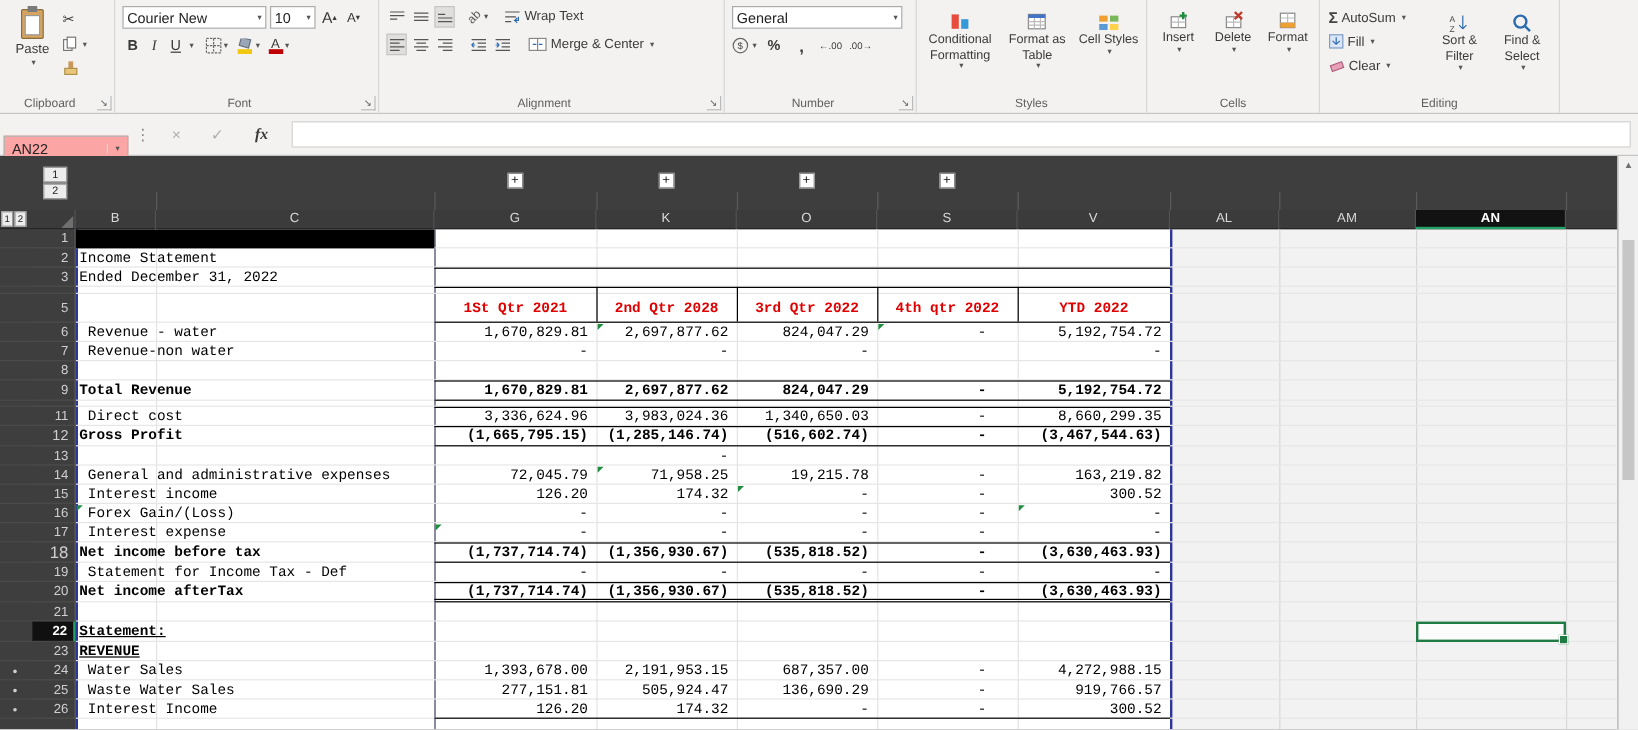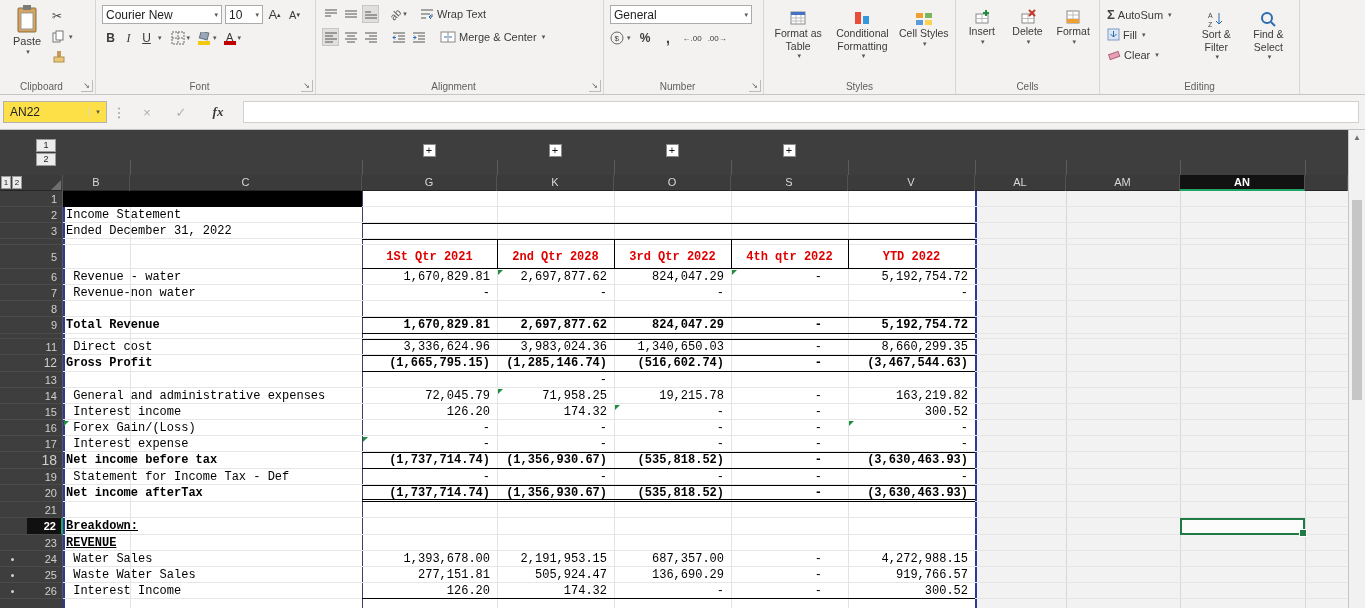--- a/index.html
+++ b/index.html
@@ -25,21 +25,21 @@
   .fbtn.sel{background:#e1dfdd;border:1px solid #c8c6c4;box-sizing:border-box;}
   .redbar{display:block;width:12px;height:4px;background:#c00000;margin-top:-1px;}
   .goldbar{display:block;width:12px;height:4px;background:#f2c811;margin-top:-1px;}
   .vstack{display:flex;flex-direction:column;align-items:center;line-height:1;}
   .bigdd{display:flex;flex-direction:column;align-items:center;padding-top:5px;font-size:10.5px;
          text-align:center;line-height:1.2;color:#3b3a39;height:70px;box-sizing:border-box;}
   .erow{display:flex;align-items:center;gap:3px;height:19px;font-size:11px;padding-left:3px;white-space:nowrap;}
   .sigma{font-size:13px;font-weight:bold;color:#444;}
   
   #fbar{position:absolute;top:95px;left:0;width:1365px;height:35px;background:#f3f2f1;border-bottom:1px solid #c6c4c2;box-sizing:border-box;}
-  #namebox{position:absolute;top:6px;left:3px;width:104px;height:22px;background:#fde047;border:1px solid #b5b3b1;
+  #namebox{position:absolute;top:18px;left:3px;width:104px;height:22px;background:#fca5a5;border:1px solid #b5b3b1;
            box-sizing:border-box;display:flex;align-items:center;font-size:12px;color:#222;}
   #namebox .nb-text{flex:1;padding-left:6px;}
   #namebox .nb-arr{width:16px;text-align:center;border-left:1px solid #d8d6d4;font-size:7px;color:#555;}
   .fbtnbar{position:absolute;top:6px;height:22px;display:flex;align-items:center;justify-content:center;font-size:13px;}
   #fx-input{position:absolute;top:6px;left:243px;width:1116px;height:22px;background:#fff;border:1px solid #d2d0ce;box-sizing:border-box;}
   
   #sheet{position:absolute;top:130px;left:0;width:1348px;height:478px;background:#3f3e3e;overflow:hidden;}
   #band{position:absolute;top:0;left:0;width:1348px;height:45px;}
   .lvlbtn{position:absolute;width:20px;height:13px;background:#ececec;border:1px solid #9a9a9a;font-size:9px;color:#222;
           text-align:center;line-height:11px;box-sizing:border-box;}
@@ -261,35 +261,35 @@
         <div class="fbtn" style="font-weight:bold;font-size:14px">,</div>
         <div class="fbtn" style="font-size:8px">←.00</div>
         <div class="fbtn" style="font-size:8px">.00→</div>
       </div>
       <div class="rgroup-label">Number</div>
       <div class="launcher">↘</div>
     </div>
 
     <div class="rgroup" style="width:192px">
       <div class="gbody" style="gap:2px">
+        <div class="bigdd" style="width:66px">
+          <svg width="18" height="18">
+              <rect x="2" y="3" width="6" height="12" fill="#e74c3c"></rect>
+              <rect x="10" y="7" width="6" height="8" fill="#3498db"></rect>
+            </svg>
+          <span>Conditional Formatting</span>
+          <span class="dd">▾</span>
+        </div>
         <div class="bigdd" style="width:62px">
           <svg width="18" height="18">
               <rect x="2" y="3" width="14" height="12" fill="#fff" stroke="#888"></rect>
               <rect x="2" y="3" width="14" height="3" fill="#4472c4"></rect>
               <path d="M2 9h14M2 12h14M7 6v9M12 6v9" stroke="#bbb"></path>
             </svg>
           <span>Format as Table</span>
-          <span class="dd">▾</span>
-        </div>
-        <div class="bigdd" style="width:66px">
-          <svg width="18" height="18">
-              <rect x="2" y="3" width="6" height="12" fill="#e74c3c"></rect>
-              <rect x="10" y="7" width="6" height="8" fill="#3498db"></rect>
-            </svg>
-          <span>Conditional Formatting</span>
           <span class="dd">▾</span>
         </div>
         <div class="bigdd" style="width:56px">
           <svg width="18" height="18">
               <rect x="1" y="4" width="7" height="5" fill="#f0a030"></rect>
               <rect x="10" y="4" width="7" height="5" fill="#7cb65a"></rect>
               <rect x="1" y="11" width="7" height="5" fill="#5b9bd5"></rect>
               <rect x="10" y="11" width="7" height="5" fill="#ffd24d"></rect>
             </svg>
           <span>Cell Styles</span>
@@ -587,21 +587,21 @@
         <div class="cell val" style="left: 497px; top: 278px; width: 117px; height: 16px; line-height: 16px; padding-right: 7px;">-</div>
         <div class="cell val" style="left: 614px; top: 278px; width: 117px; height: 16px; line-height: 16px; padding-right: 7px;">-</div>
         <div class="cell val" style="left: 731px; top: 278px; width: 117px; height: 16px; line-height: 16px; padding-right: 26px;">-</div>
         <div class="cell val" style="left: 848px; top: 278px; width: 127px; height: 16px; line-height: 16px; padding-right: 7px;">-</div>
         <div class="cell lbl" style="left: 63px; top: 294px; width: 299px; height: 17px; line-height: 17px; font-weight: bold;">Net income afterTax</div>
         <div class="cell val" style="left: 362px; top: 294px; width: 135px; height: 17px; line-height: 17px; padding-right: 7px; font-weight: bold;">(1,737,714.74)</div>
         <div class="cell val" style="left: 497px; top: 294px; width: 117px; height: 17px; line-height: 17px; padding-right: 7px; font-weight: bold;">(1,356,930.67)</div>
         <div class="cell val" style="left: 614px; top: 294px; width: 117px; height: 17px; line-height: 17px; padding-right: 7px; font-weight: bold;">(535,818.52)</div>
         <div class="cell val" style="left: 731px; top: 294px; width: 117px; height: 17px; line-height: 17px; padding-right: 26px; font-weight: bold;">-</div>
         <div class="cell val" style="left: 848px; top: 294px; width: 127px; height: 17px; line-height: 17px; padding-right: 7px; font-weight: bold;">(3,630,463.93)</div>
-        <div class="cell lbl" style="left: 63px; top: 327px; width: 299px; height: 17px; line-height: 17px; font-weight: bold; text-decoration: underline;">Breakdown:</div>
+        <div class="cell lbl" style="left: 63px; top: 327px; width: 299px; height: 17px; line-height: 17px; font-weight: bold; text-decoration: underline;">Statement:</div>
         <div class="cell lbl" style="left: 63px; top: 360px; width: 299px; height: 16px; line-height: 16px;"> Water Sales</div>
         <div class="cell lbl" style="left: 63px; top: 344px; width: 299px; height: 16px; line-height: 16px; font-weight: bold; text-decoration: underline;">REVENUE</div>
         <div class="cell val" style="left: 362px; top: 360px; width: 135px; height: 16px; line-height: 16px; padding-right: 7px;">1,393,678.00</div>
         <div class="cell val" style="left: 497px; top: 360px; width: 117px; height: 16px; line-height: 16px; padding-right: 7px;">2,191,953.15</div>
         <div class="cell val" style="left: 614px; top: 360px; width: 117px; height: 16px; line-height: 16px; padding-right: 7px;">687,357.00</div>
         <div class="cell val" style="left: 731px; top: 360px; width: 117px; height: 16px; line-height: 16px; padding-right: 26px;">-</div>
         <div class="cell val" style="left: 848px; top: 360px; width: 127px; height: 16px; line-height: 16px; padding-right: 7px;">4,272,988.15</div>
         <div class="cell lbl" style="left: 63px; top: 376px; width: 299px; height: 16px; line-height: 16px;"> Waste Water Sales</div>
         <div class="cell val" style="left: 362px; top: 376px; width: 135px; height: 16px; line-height: 16px; padding-right: 7px;">277,151.81</div>
         <div class="cell val" style="left: 497px; top: 376px; width: 117px; height: 16px; line-height: 16px; padding-right: 7px;">505,924.47</div>

